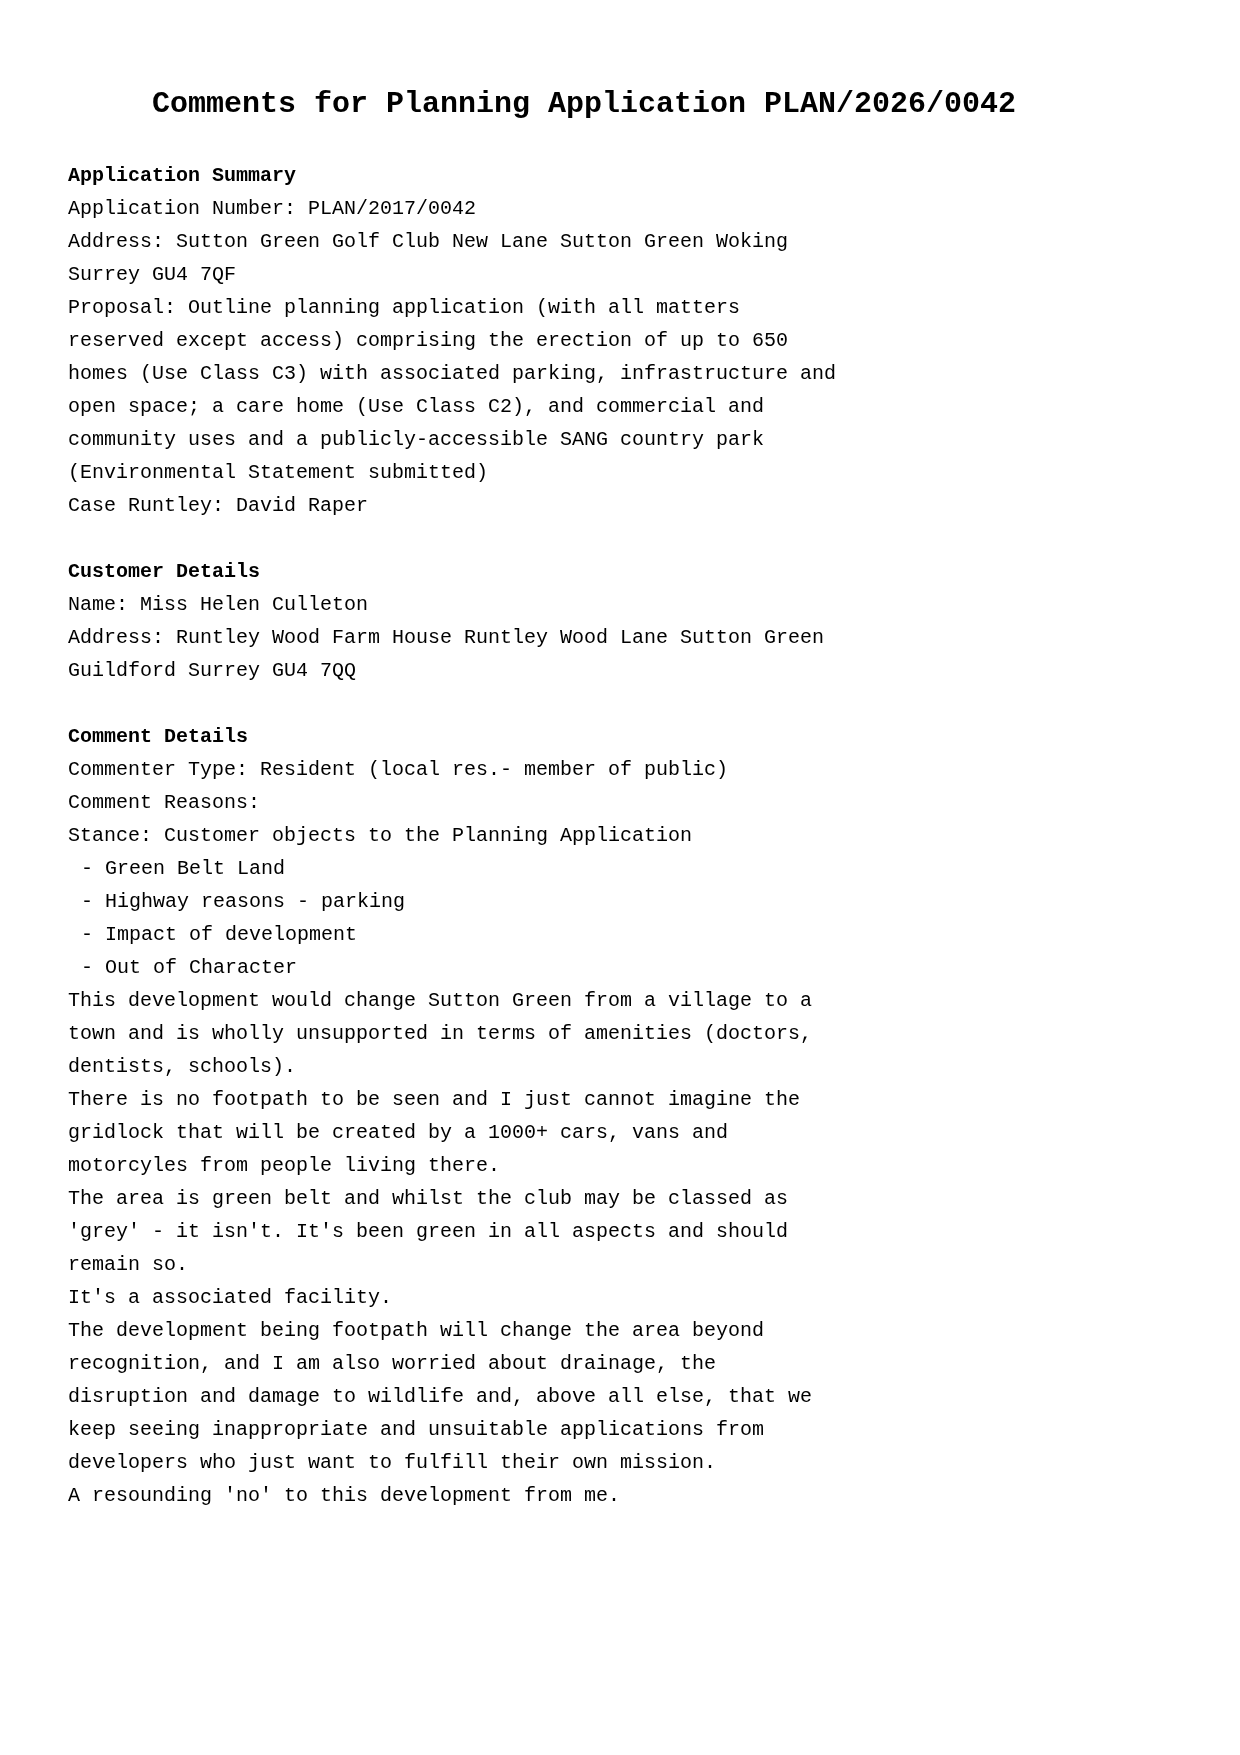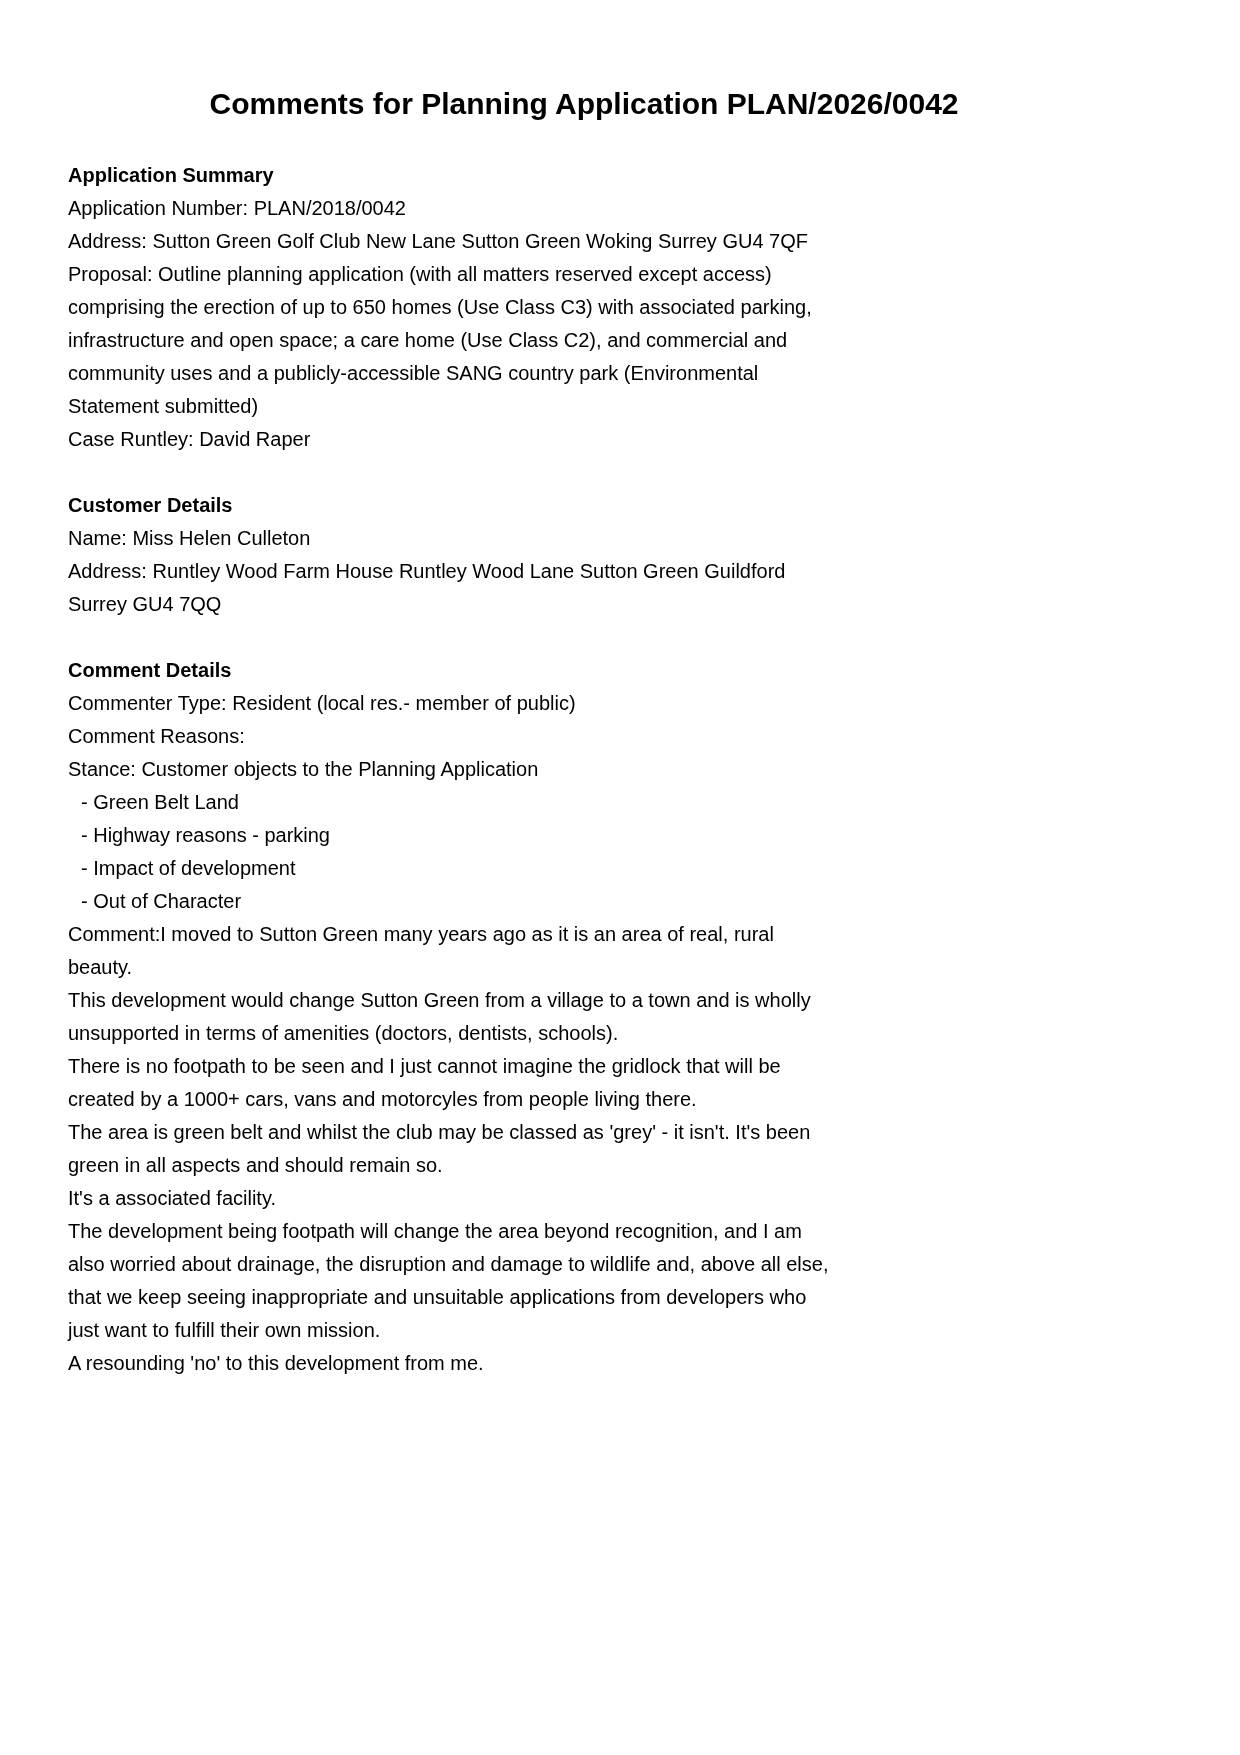--- a/index.html
+++ b/index.html
@@ -13,20 +13,21 @@
     font-family: "Liberation Sans", sans-serif;
     color: #000000;
     box-sizing: border-box;
   }
   .page {
     box-sizing: border-box;
     width: 1048px;
     min-height: 1755px;
     padding: 86px 210px 60px 68px;
     background: #ffffff;
+    font-family: Liberation Mono, monospace;
   }
   .doc-title {
     font-size: 30px;
     font-weight: bold;
     text-align: center;
     margin: 0;
     line-height: 36px;
     
     width: 1100px;
     margin-left: -34px;
@@ -57,21 +58,21 @@
 </style>
 </head>
 <body>
 
 <div class="page">
 
   <h1 class="doc-title">Comments for Planning Application PLAN/2026/0042</h1>
 
   <section class="doc-section">
     <h2 class="section-heading first">Application Summary</h2>
-    <p class="doc-line">Application Number: PLAN/2018/0042</p>
+    <p class="doc-line">Application Number: PLAN/2017/0042</p>
     <p class="doc-line">Address: Sutton Green Golf Club New Lane Sutton Green Woking Surrey GU4 7QF</p>
     <p class="doc-line">Proposal: Outline planning application (with all matters reserved except access) comprising the erection of up to 650 homes (Use Class C3) with associated parking, infrastructure and open space; a care home (Use Class C2), and commercial and community uses and a publicly-accessible SANG country park (Environmental Statement submitted)</p>
     <p class="doc-line">Case Runtley: David Raper</p>
   </section>
 
   <section class="doc-section">
     <h2 class="section-heading">Customer Details</h2>
     <p class="doc-line">Name: Miss Helen Culleton</p>
     <p class="doc-line">Address: Runtley Wood Farm House Runtley Wood Lane Sutton Green Guildford Surrey GU4 7QQ</p>
   </section>
@@ -80,21 +81,20 @@
     <h2 class="section-heading">Comment Details</h2>
     <p class="doc-line">Commenter Type: Resident (local res.- member of public)</p>
     <p class="doc-line">Comment Reasons:</p>
     <p class="doc-line">Stance: Customer objects to the Planning Application</p>
 
     <p class="reason-line">- Green Belt Land</p>
     <p class="reason-line">- Highway reasons - parking</p>
     <p class="reason-line">- Impact of development</p>
     <p class="reason-line">- Out of Character</p>
 
-    <p class="doc-line">Comment:I moved to Sutton Green many years ago as it is an area of real, rural beauty.</p>
     <p class="doc-line">This development would change Sutton Green from a village to a town and is wholly unsupported in terms of amenities (doctors, dentists, schools).</p>
     <p class="doc-line">There is no footpath to be seen and I just cannot imagine the gridlock that will be created by a 1000+ cars, vans and motorcyles from people living there.</p>
     <p class="doc-line">The area is green belt and whilst the club may be classed as 'grey' - it isn't. It's been green in all aspects and should remain so.</p>
     <p class="doc-line">It's a associated facility.</p>
     <p class="doc-line">The development being footpath will change the area beyond recognition, and I am also worried about drainage, the disruption and damage to wildlife and, above all else, that we keep seeing inappropriate and unsuitable applications from developers who just want to fulfill their own mission.</p>
     <p class="doc-line">A resounding 'no' to this development from me.</p>
   </section>
 
 </div>
 

